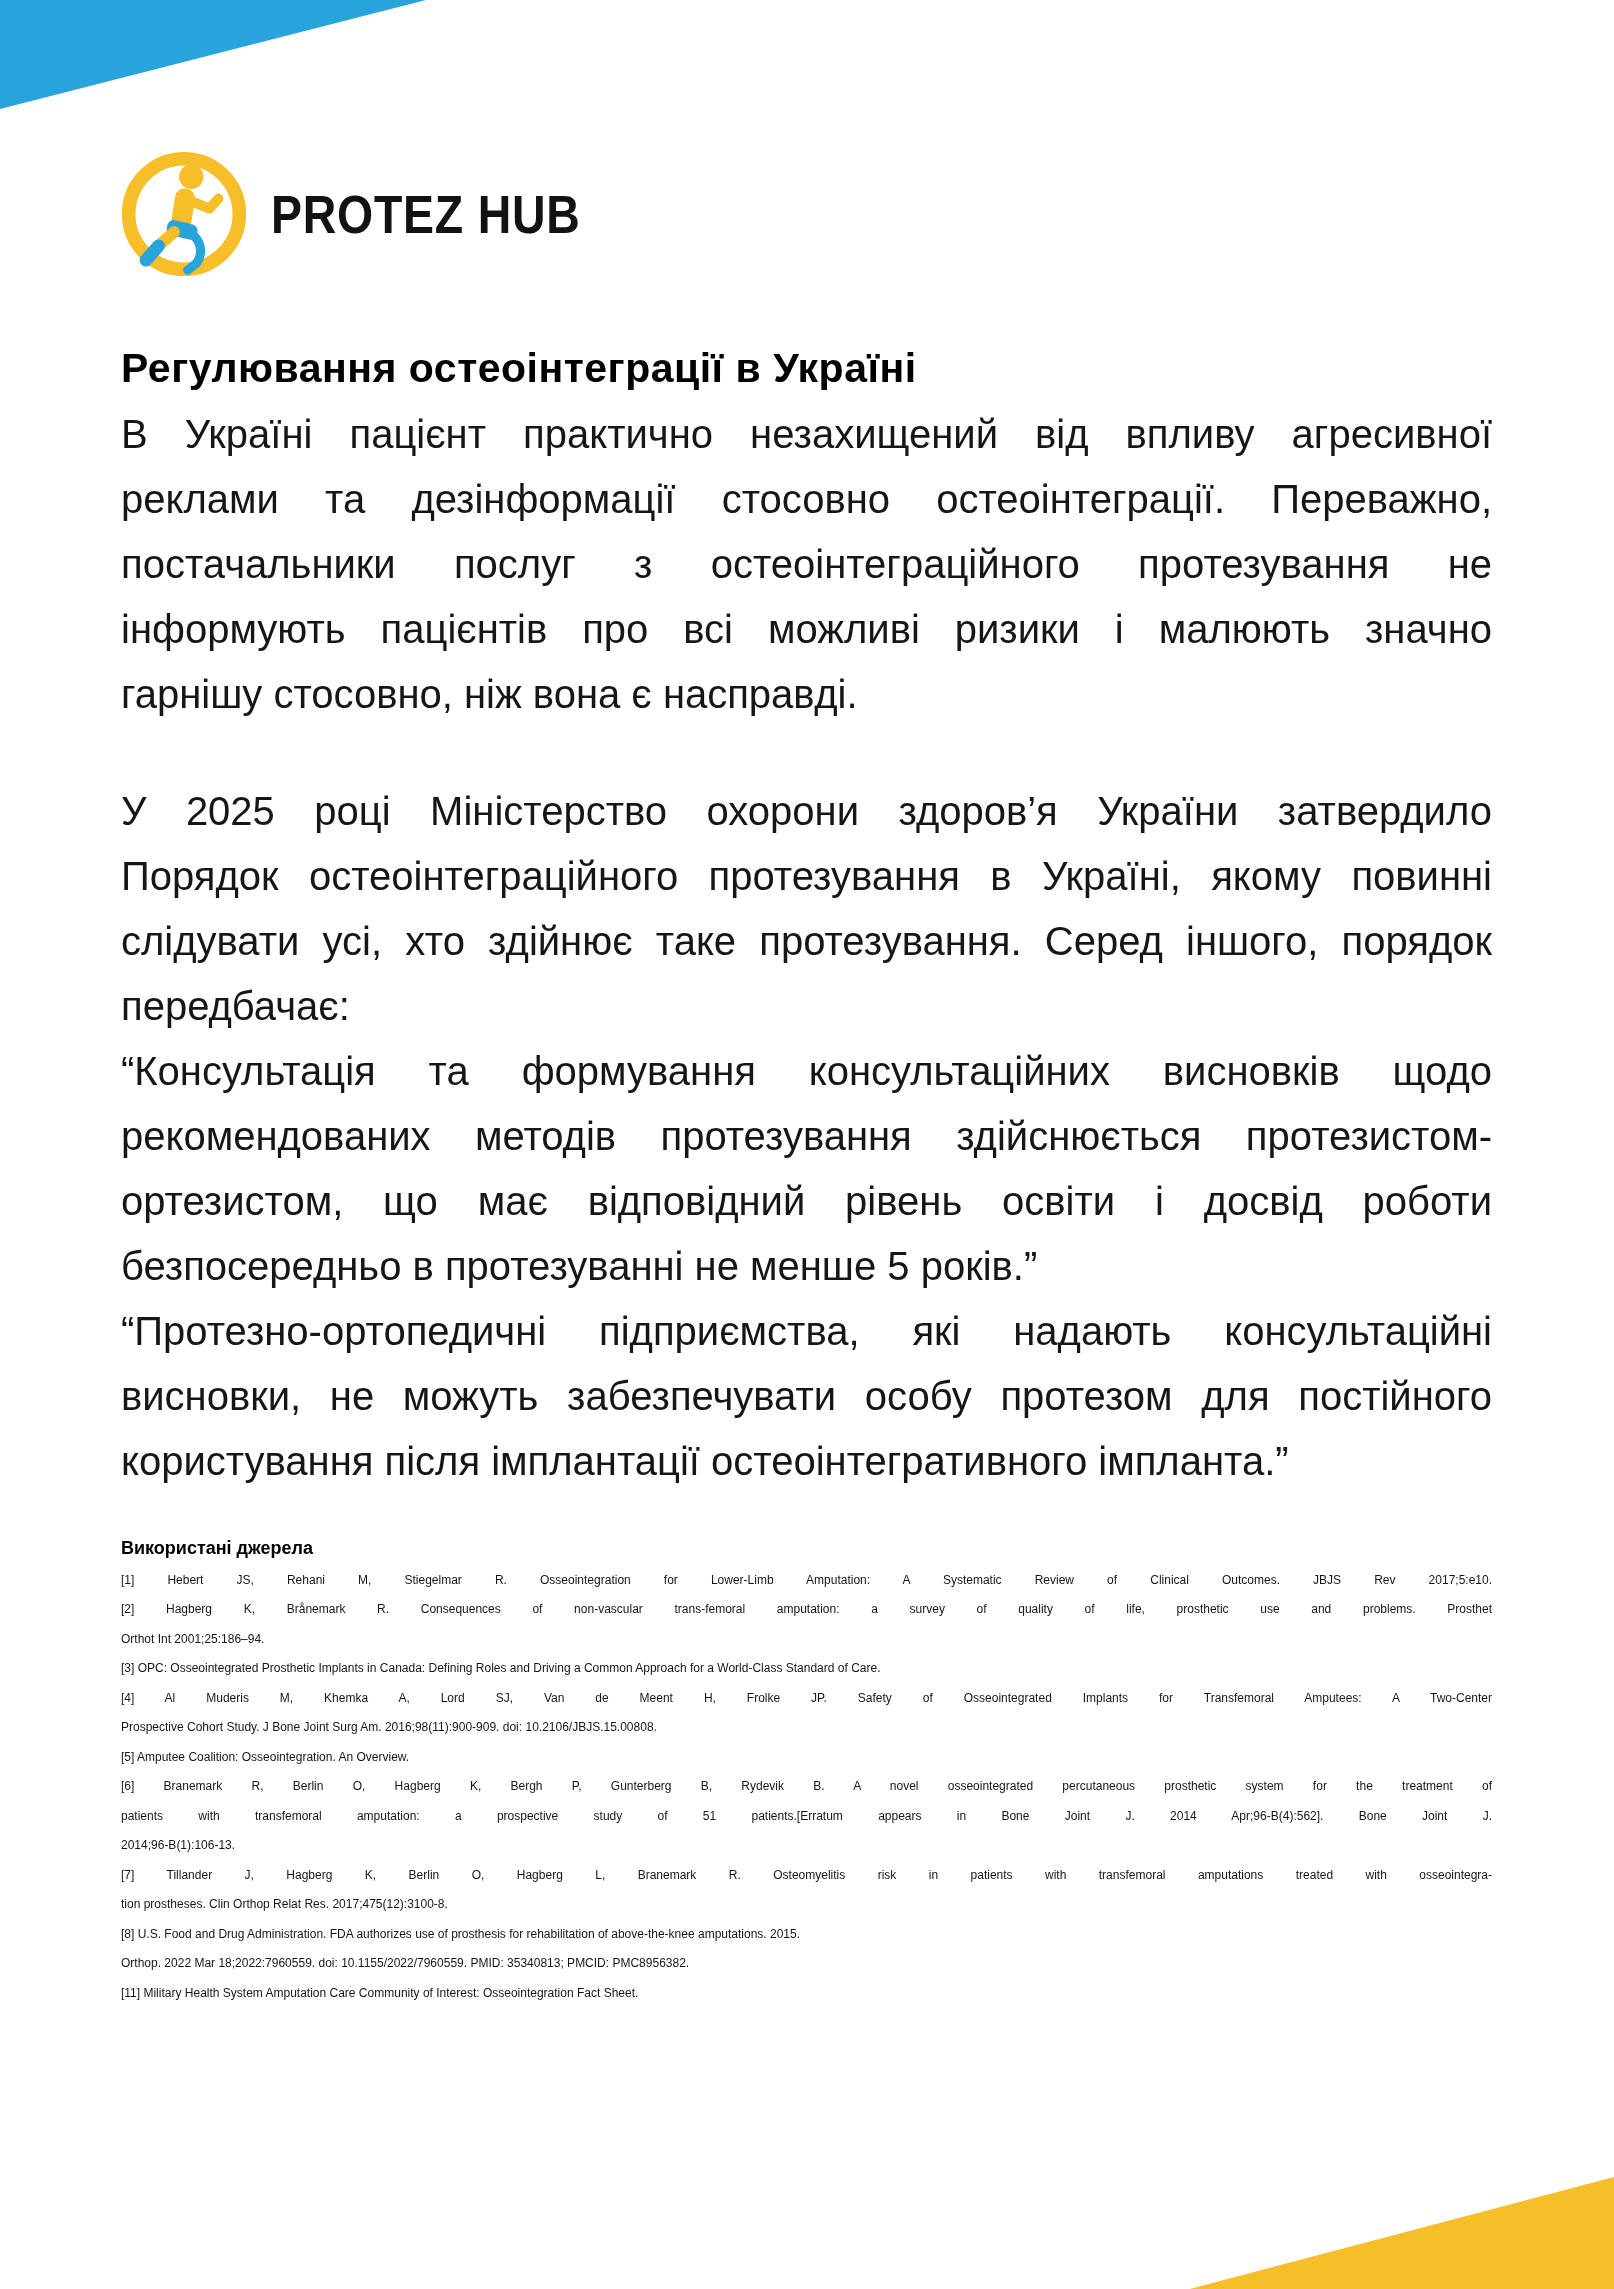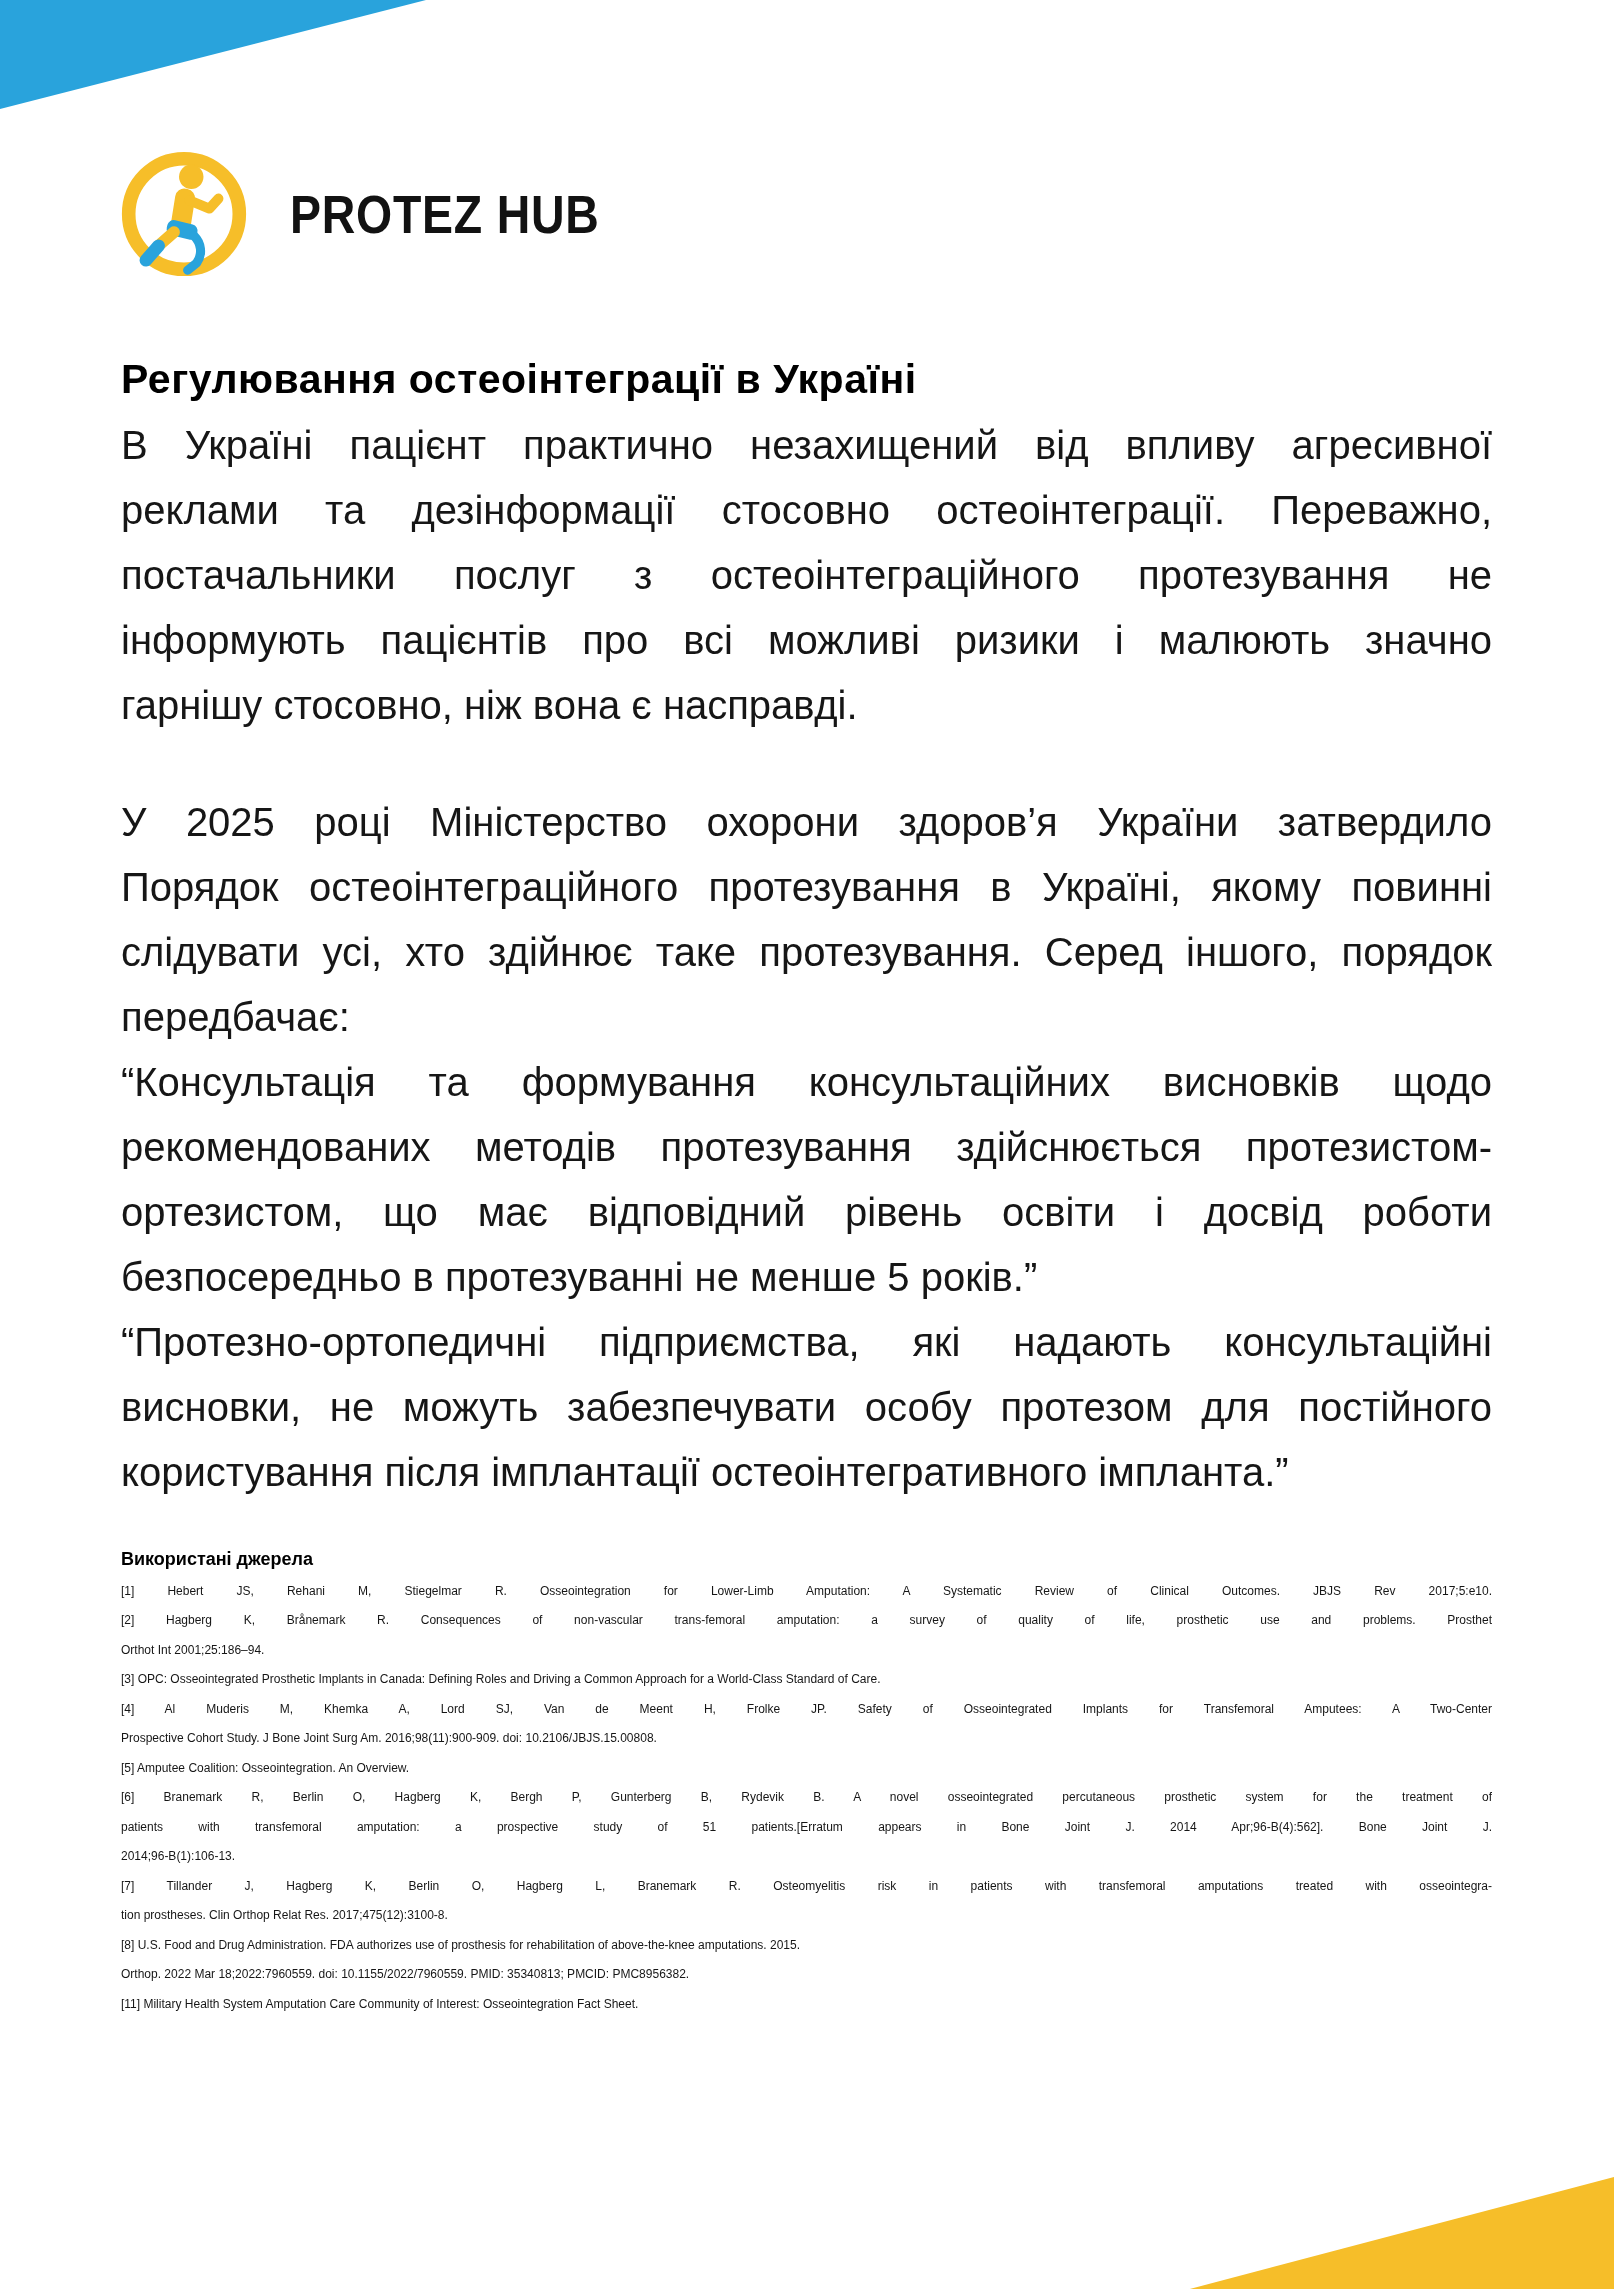--- a/index.html
+++ b/index.html
@@ -20,30 +20,30 @@
     clip-path: polygon(0 0, 100% 0, 0 100%);
   }
   .tri-bottom {
     position: absolute; right: 0; bottom: 0;
     width: 428px; height: 113px;
     background: var(--yellow, #F6BE29);
     clip-path: polygon(100% 0, 100% 100%, 0 100%);
   }
   .logo {
     position: absolute; left: 116px; top: 146px;
-    display: flex; align-items: center; gap: 38px;
+    display: flex; align-items: center; gap: 19px;
   }
   .logo-icon { width: 136px; height: 136px; display: block; }
   .brand {
     font-size: 54px; font-weight: bold; color: #121212;
     letter-spacing: 0.9px; white-space: nowrap;
     display: inline-block; transform: scaleX(0.86); transform-origin: left center;
   }
   .content {
-    position: absolute; left: 121px; top: 345px; width: 1371px;
+    position: absolute; left: 121px; top: 334px; width: 1371px;
   }
   .title {
     margin: 0; font-size: 41px; font-weight: bold; color: #000;
     line-height: 68px;
     letter-spacing: 0.5px;
   }
   .para { font-size: 40px; line-height: 65px; color: #161616; }
   .para-gap { margin-top: 52px; }
   .line { white-space: normal; overflow: hidden; max-height: 65px; }
   .line.stretch { text-align: justify; text-align-last: justify; }

